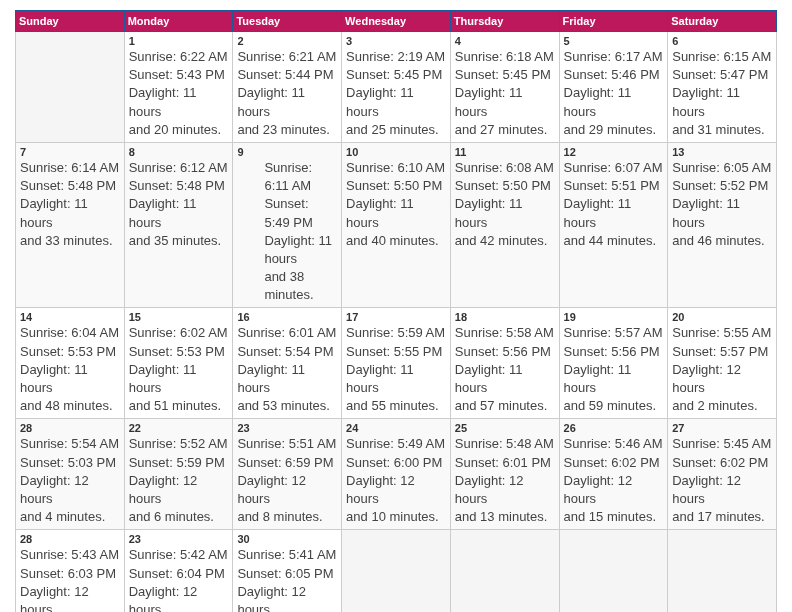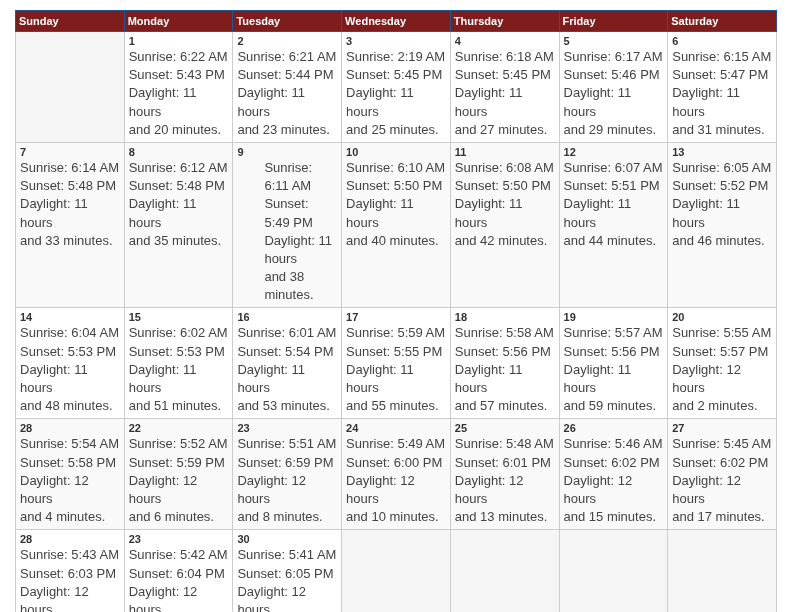--- a/index.html
+++ b/index.html
@@ -41,21 +41,21 @@
       color: #555;
     }
     .calendar {
       flex: 1;
       border: 1px solid #ccc;
       border-collapse: collapse;
       width: 100%;
       table-layout: fixed;
     }
     .calendar th {
-      background: #7f1d1d;
+      background: #be185d;
       color: #fff;
       font-size: 11px;
       padding: 4px 3px;
       border: 1px solid #1a5a9a;
       text-align: left;
       font-weight: bold;
     }
     .calendar td {
       border: 1px solid #ccc;
       vertical-align: top;
@@ -248,21 +248,21 @@
             <div class="day-info" style="white-space: pre-line;">Sunrise: 5:55 AM
 Sunset: 5:57 PM
 Daylight: 12 hours
 and 2 minutes.</div>
           </td>
         </tr>
         <tr>
           <td>
             <span class="day-num">28</span>
             <div class="day-info" style="white-space: pre-line;">Sunrise: 5:54 AM
-Sunset: 5:58 PM
+Sunset: 5:03 PM
 Daylight: 12 hours
 and 4 minutes.</div>
           </td>
           <td>
             <span class="day-num">22</span>
             <div class="day-info" style="white-space: pre-line;">Sunrise: 5:52 AM
 Sunset: 5:59 PM
 Daylight: 12 hours
 and 6 minutes.</div>
           </td>

